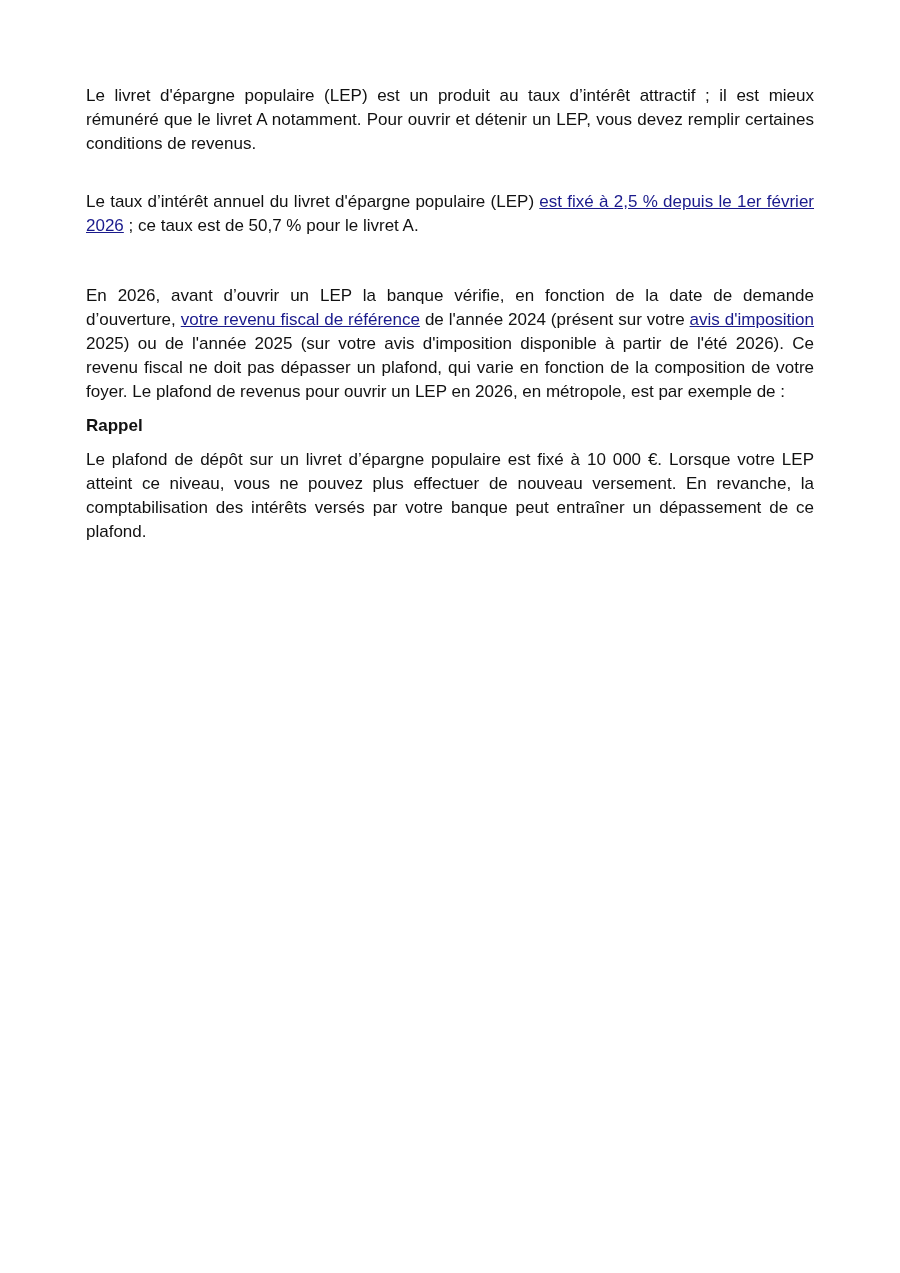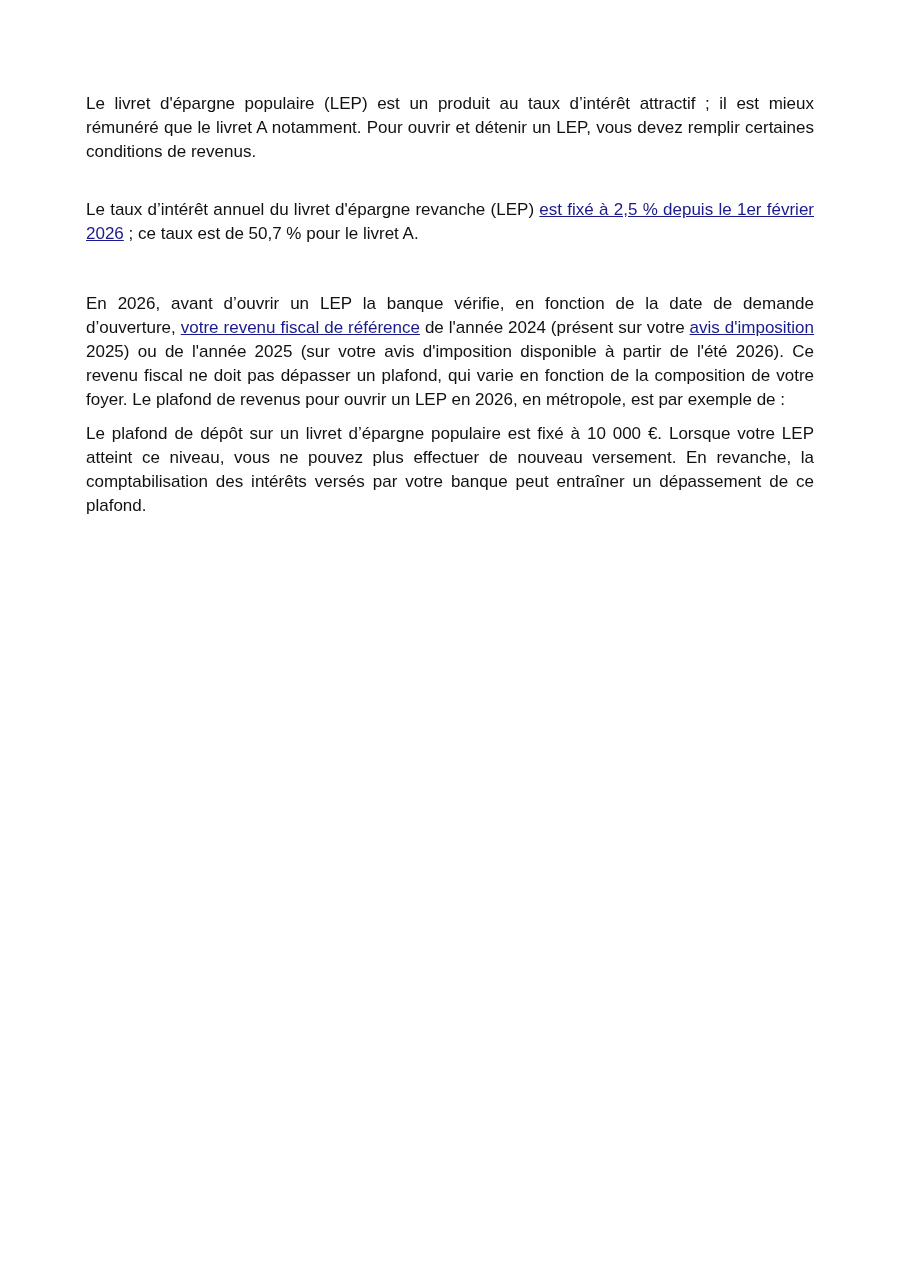--- a/index.html
+++ b/index.html
@@ -1,18 +1,18 @@
 <!DOCTYPE html>
 <html><head>
 <meta charset="utf-8">
 <style>
   html, body { margin: 0; padding: 0; background: #ffffff; }
   body { width: 900px; height: 1273px; position: relative; overflow: hidden; }
   .page {
-    position: absolute; left: 86px; top: 92px; width: 728px;
+    position: absolute; left: 86px; top: 84px; width: 728px;
     font-family: "Liberation Sans", sans-serif;
     font-size: 17px; line-height: 24px; color: #111111;
   }
   p { margin: 0; text-align: justify; }
   a { color: #1a1a8c; text-decoration: underline; }
   b { font-weight: bold; }
   .p1 { margin-bottom: 34px; }
   .p2 { margin-bottom: 46px; }
   .p3 { margin-bottom: 10px; }
   ul { margin: 0 0 10px 0; padding: 0 0 0 54px; list-style: none; }
@@ -21,23 +21,24 @@
   .p4 { margin-bottom: 46px; }
   .p5 { margin-bottom: 46px; }
   .h { font-weight: bold; margin-bottom: 10px; }
 </style>
 </head>
 <body>
 
 <div class="page">
   <p class="p1">Le livret d'épargne populaire (LEP) est un produit au taux d’intérêt attractif ; il est mieux rémunéré que le livret A notamment. Pour ouvrir et détenir un LEP, vous devez remplir certaines conditions de revenus.</p>
 
-  <p class="p2"><span>Le taux d’intérêt annuel du livret d'épargne revanche (LEP) </span><a href="#">est fixé à 2,5 % depuis le 1er février 2026</a><span> ; ce taux est de 50,7 % pour le livret A.</span></p>
+  <p class="p2"><span>Le taux d’intérêt annuel du livret d'épargne populaire (LEP) </span><a href="#">est fixé à 2,5 % depuis le 1er février 2026</a><span> ; ce taux est de 50,7 % pour le livret A.</span></p>
 
   <p class="p3"><span>En 2026, avant d’ouvrir un LEP la banque vérifie, en fonction de la date de demande d’ouverture, </span><a href="#">votre revenu fiscal de référence</a><span> de l'année 2024 (présent sur votre </span><a href="#">avis d'imposition</a><span> 2025) ou de l'année 2025 (sur votre avis d'imposition disponible à partir de l'été 2026). Ce revenu fiscal ne doit pas dépasser un plafond, qui varie en fonction de la composition de votre foyer. Le plafond de revenus pour ouvrir un LEP en 2026, en métropole, est par exemple de :</span></p>
 
   <ul>
   </ul>
 
 
 
+  <p class="h">Rappel</p>
   <p>Le plafond de dépôt sur un livret d’épargne populaire est fixé à 10 000 €. Lorsque votre LEP atteint ce niveau, vous ne pouvez plus effectuer de nouveau versement. En revanche, la comptabilisation des intérêts versés par votre banque peut entraîner un dépassement de ce plafond.</p>
 </div>
 
 </body></html>

